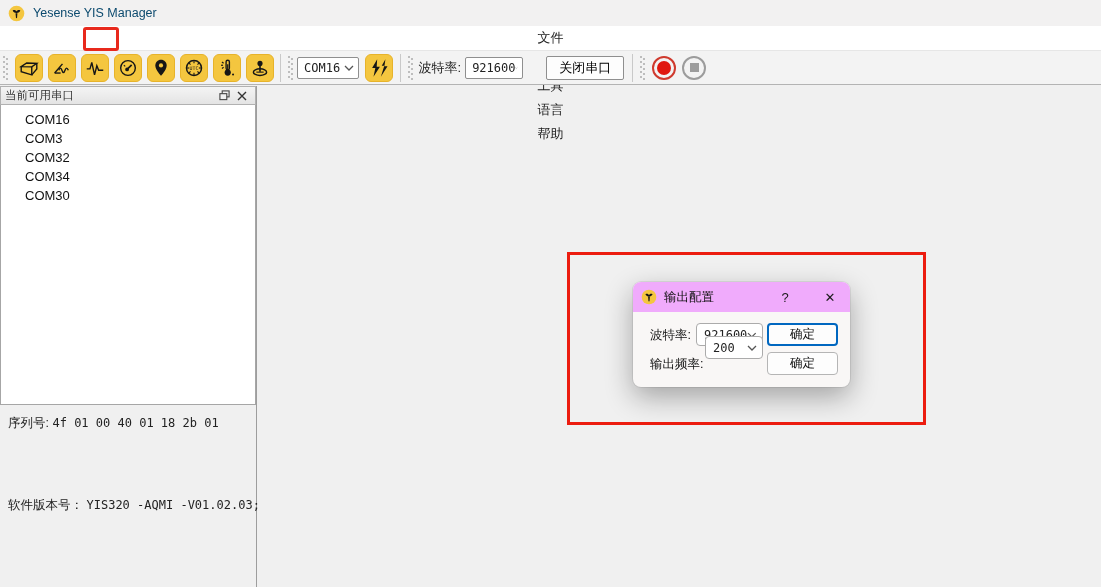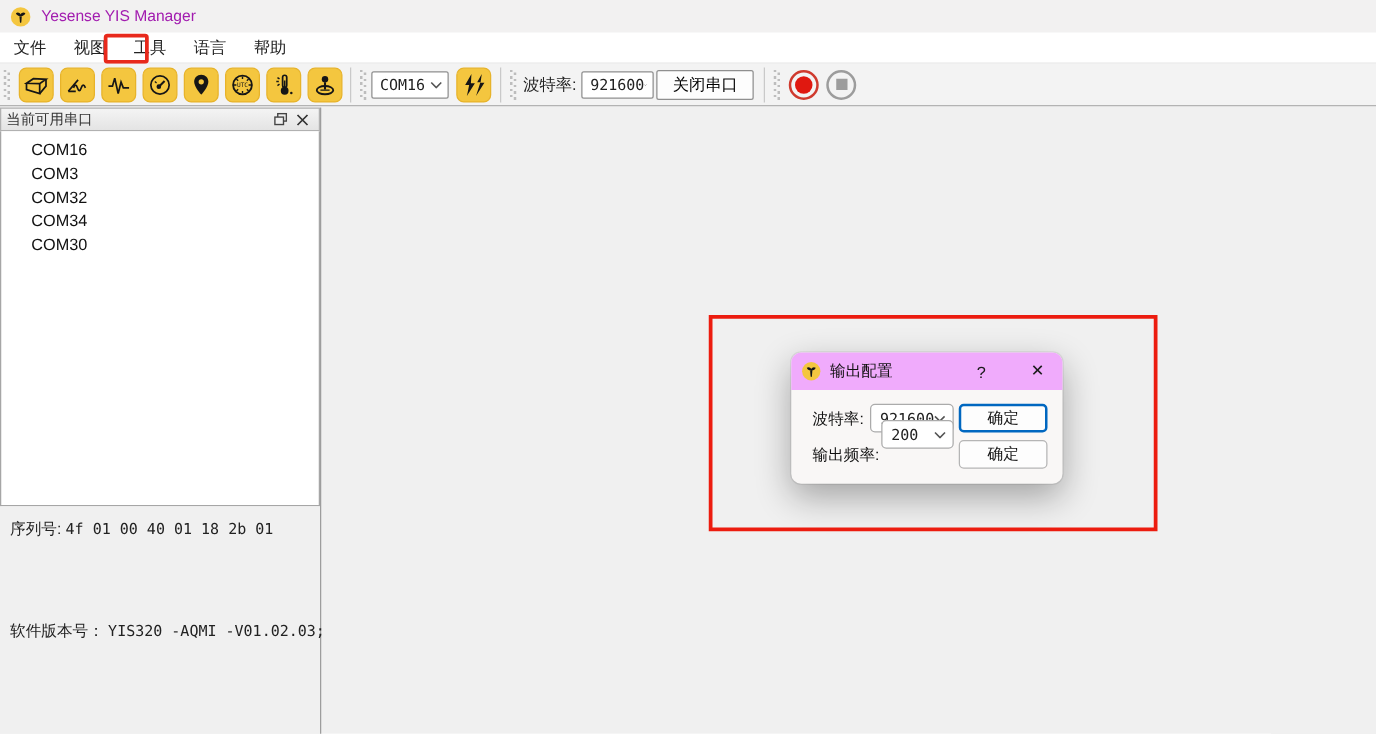--- a/index.html
+++ b/index.html
@@ -3,27 +3,27 @@
 <meta charset="utf-8">
 <style>
   * { margin:0; padding:0; box-sizing:border-box; }
   html,body { width:1101px; height:587px; overflow:hidden; }
   body { font-family:"Liberation Sans","DejaVu Sans",sans-serif; font-size:13px; color:#222; }
   .window { position:relative; width:1101px; height:587px; background:#f0f0f0; }
 
   
   .titlebar { position:absolute; left:0; top:0; width:1101px; height:26px;
               background:#f2f1f1; display:flex; align-items:center; padding-left:8px; gap:8px; }
-  .titlebar .title { font-size:12.5px; color:#a21caf; }
+  .titlebar .title { font-size:12.5px; color:#0c4a6e; }
   .applogo { width:17px; height:17px; display:inline-block; }
 
   
   .menubar { position:absolute; left:0; top:26px; width:1101px; height:25px;
              background:#ffffff; border-bottom:1px solid #e6e6e6;
-             display:flex; align-items:center; }
+             display:flex; align-items:center;flex-direction:column; }
   .menu-item { padding:3px 11px; font-size:13px; color:#222; cursor:default; }
   .annot-tools-box { position:absolute; left:83px; top:1px; width:36px; height:24px;
                      border:3px solid #e8291c; border-radius:3px; pointer-events:none; }
 
   
   .toolbar { position:absolute; left:0; top:51px; width:1101px; height:34px;
              background:#f3f3f3; border-bottom:1px solid #b3b3b3;
              display:flex; align-items:center; }
   .grip { width:5px; height:24px; margin:0 4px 0 3px;
           background-image:repeating-linear-gradient(to bottom,#bdbdbd 0 2px,transparent 2px 5px),
@@ -199,21 +199,21 @@
     <div class="tsep"></div>
     <div class="grip"></div>
 
     <span class="tb-label">波特率:</span>
     <div class="combo" style="width:58px">
       <span>921600</span>
       <svg class="chev-svg" viewBox="0 0 10 6">
           <path d="M1 1 L5 5 L9 1" fill="none" stroke="#555" stroke-width="1.3"></path>
         </svg>
     </div>
-    <button class="btn-plain" style="margin-left:2px">关闭串口</button>
+    <button class="btn-plain" style="margin-left:23px">关闭串口</button>
 
     <div class="tsep" style="margin-left:8px"></div>
     <div class="grip"></div>
 
     <div class="rec-btn">
       <div class="rec-dot"></div>
     </div>
     <div class="stop-btn">
       <div class="stop-sq"></div>
     </div>

